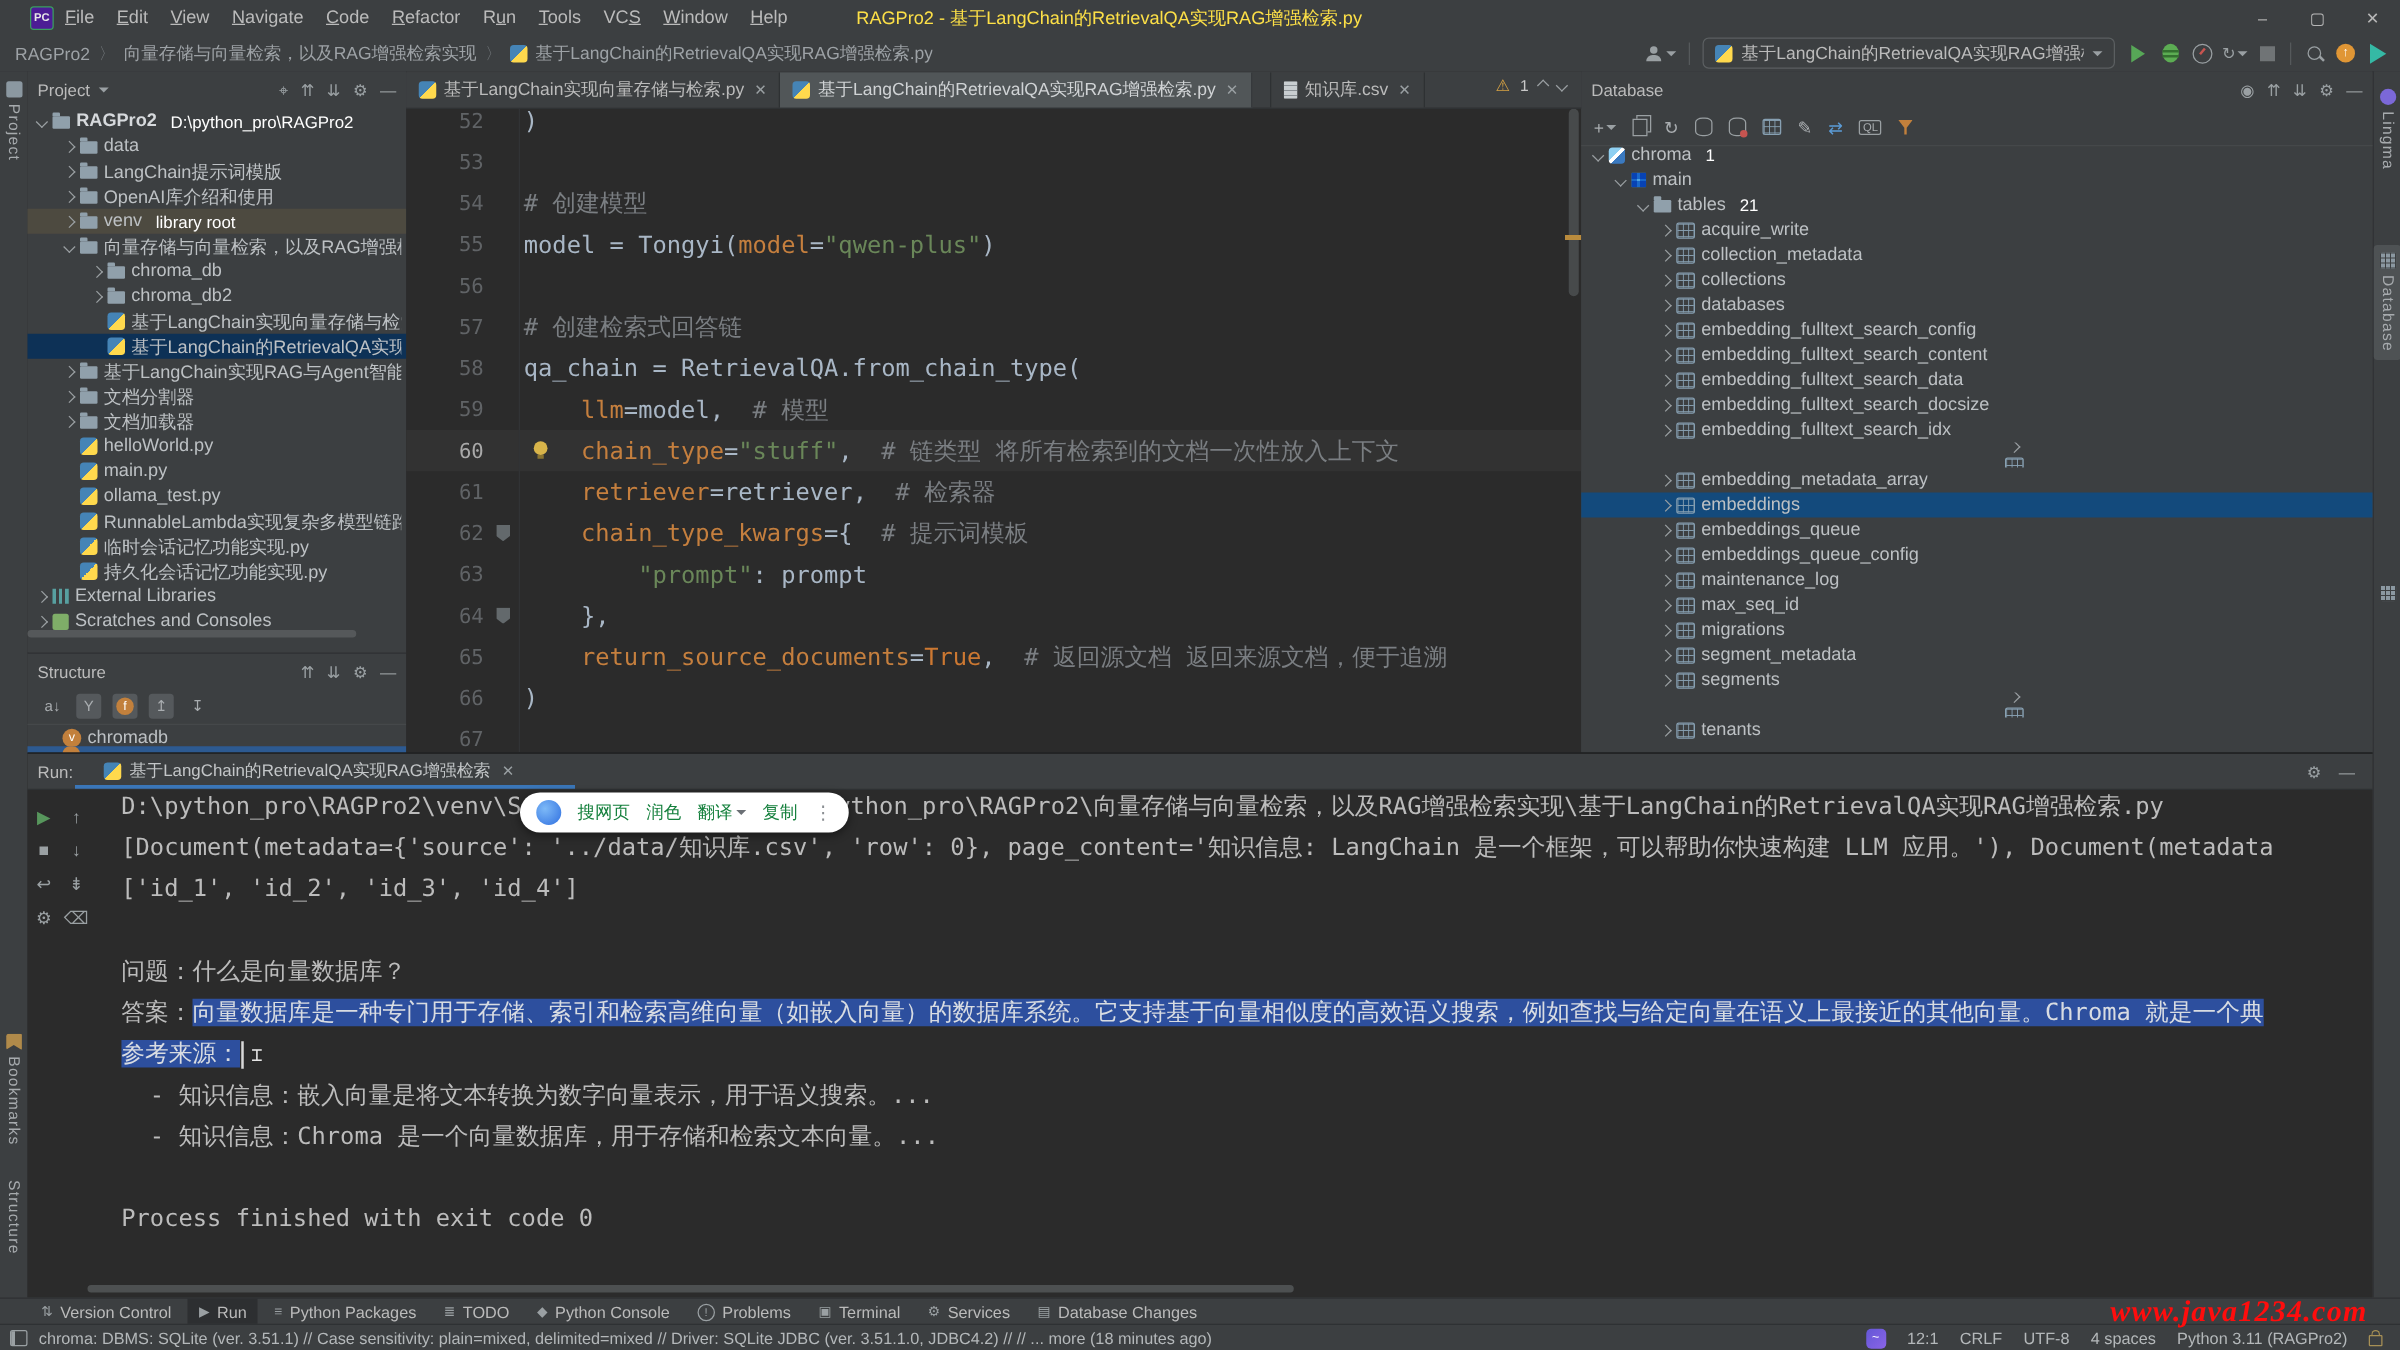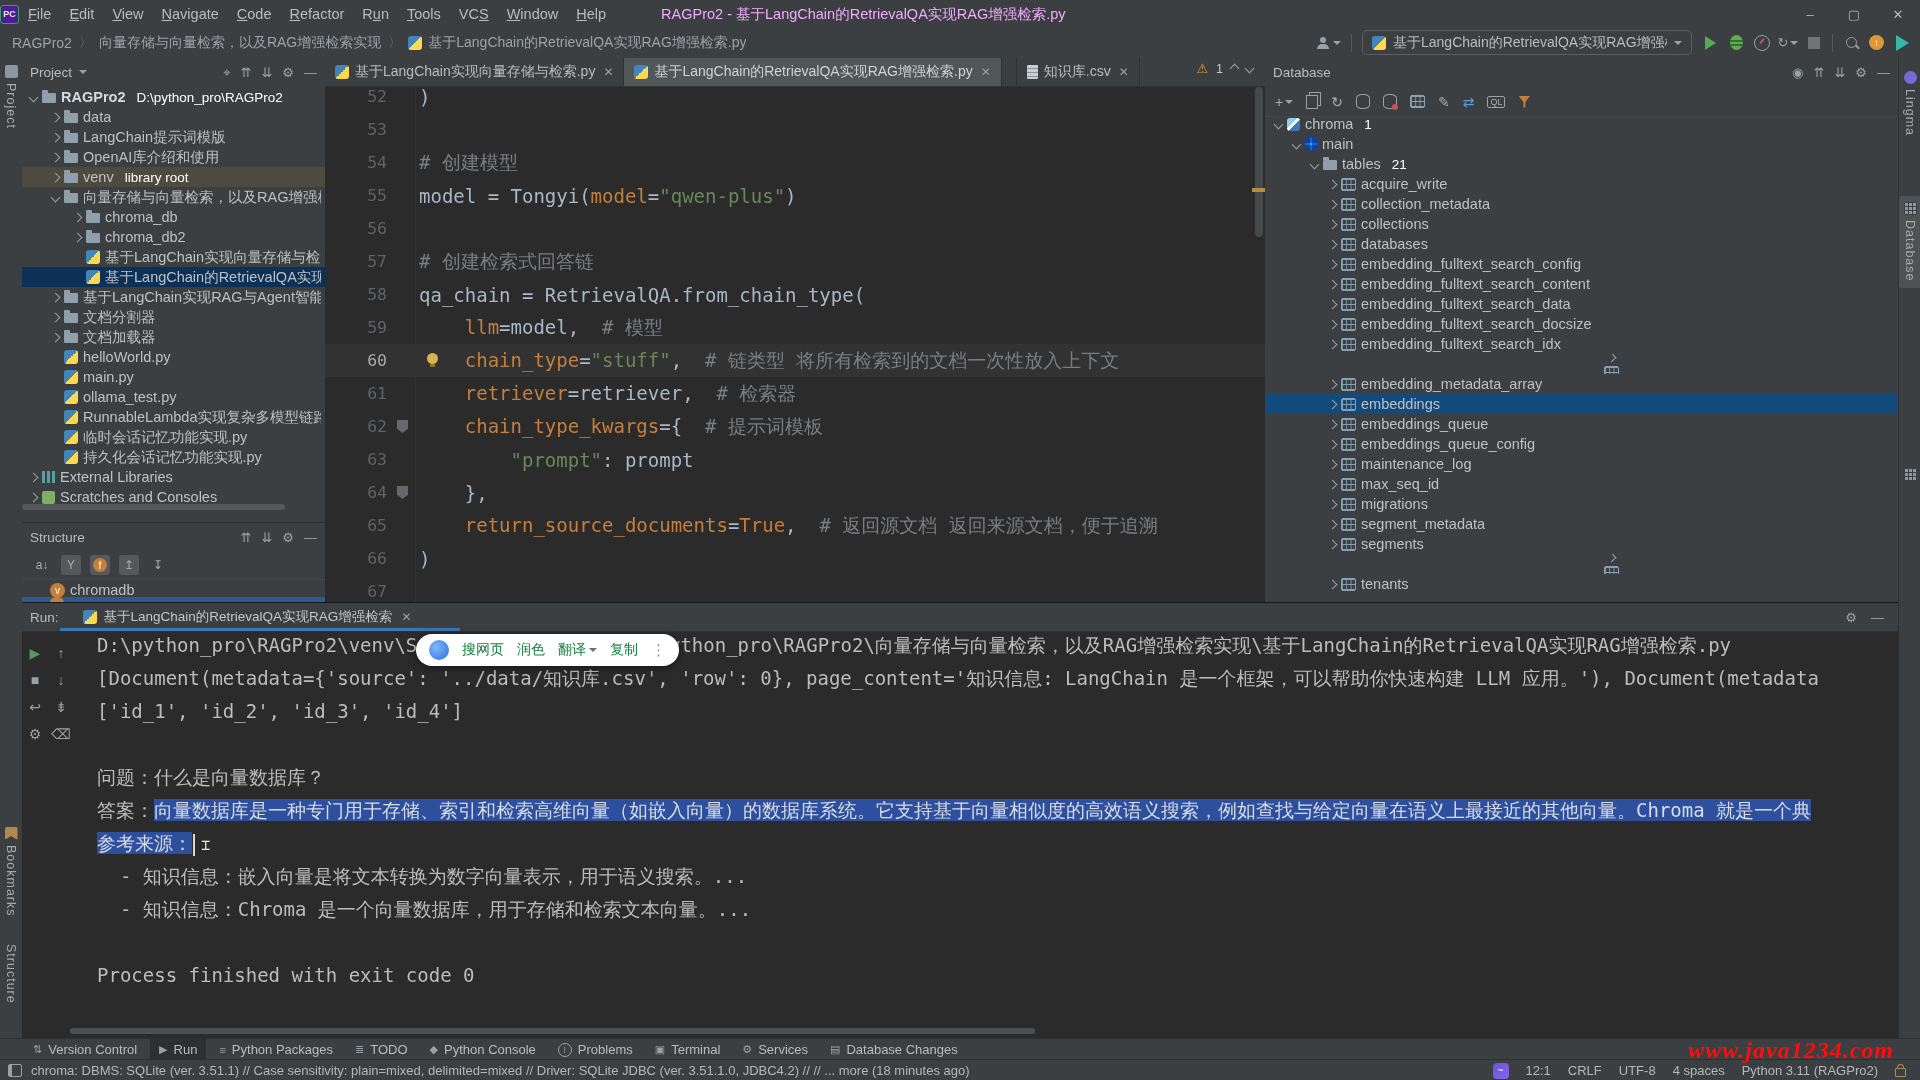--- a/index.html
+++ b/index.html
@@ -3,24 +3,24 @@
 <meta charset="utf-8">
 <style>
   html,body{margin:0;padding:0;background:#1e1f22;}
   #app{position:relative;width:1920px;height:1080px;background:#3c3f41;overflow:hidden;
        font-family:"Liberation Sans",sans-serif;color:#bbbbbb;-webkit-font-smoothing:antialiased;}
   .abs{position:absolute;}
   .row{display:flex;align-items:center;}
   .nowrap{white-space:nowrap;overflow:hidden;}
   
   #titlebar{left:0;top:0;width:1920px;height:28px;background:#3c3f41;border-bottom:1px solid #2e3133;display:flex;align-items:center;}
-  #pc-logo{width:17px;height:17px;margin-left:0;border:1.5px solid #3aa05f;border-radius:3px;background:#4c1d95;color:#e8e8e8;font-size:9px;font-weight:bold;display:flex;align-items:center;justify-content:center;}
+  #pc-logo{width:17px;height:17px;margin-left:24px;border:1.5px solid #3aa05f;border-radius:3px;background:#4c1d95;color:#e8e8e8;font-size:9px;font-weight:bold;display:flex;align-items:center;justify-content:center;}
   .mi{padding:0 9px;font-size:14.5px;color:#bbbbbb;cursor:default;}
   .mi u{text-decoration:underline;}
-  #win-title{margin-left:46px;color:#f0abfc;font-size:14.5px;}
+  #win-title{margin-left:46px;color:#fde047;font-size:14.5px;}
   #winbtns{margin-left:auto;display:flex;height:28px;}
   .wbtn{width:44px;height:28px;display:flex;align-items:center;justify-content:center;color:#b6b6b6;font-size:13px;}
   
   #row2{left:0;top:28px;width:1920px;height:29px;background:#3c3f41;border-bottom:1px solid #2e3133;display:flex;align-items:center;}
   .crumb{font-size:14px;color:#9da2a6;}
   .crumb-sep{color:#6f7477;margin:0 7px;font-size:13px;}
   #row2-right{margin-left:auto;display:flex;align-items:center;gap:10px;padding-right:10px;}
   #runcfg{display:flex;align-items:center;gap:7px;border:1px solid #5b5f61;border-radius:5px;height:23px;padding:0 9px;font-size:14px;color:#bbbbbb;max-width:310px;}
   .tri-right{width:0;height:0;border-left:11px solid #57a757;border-top:7px solid transparent;border-bottom:7px solid transparent;}
   .icon-sq{width:16px;height:16px;display:inline-flex;align-items:center;justify-content:center;}

